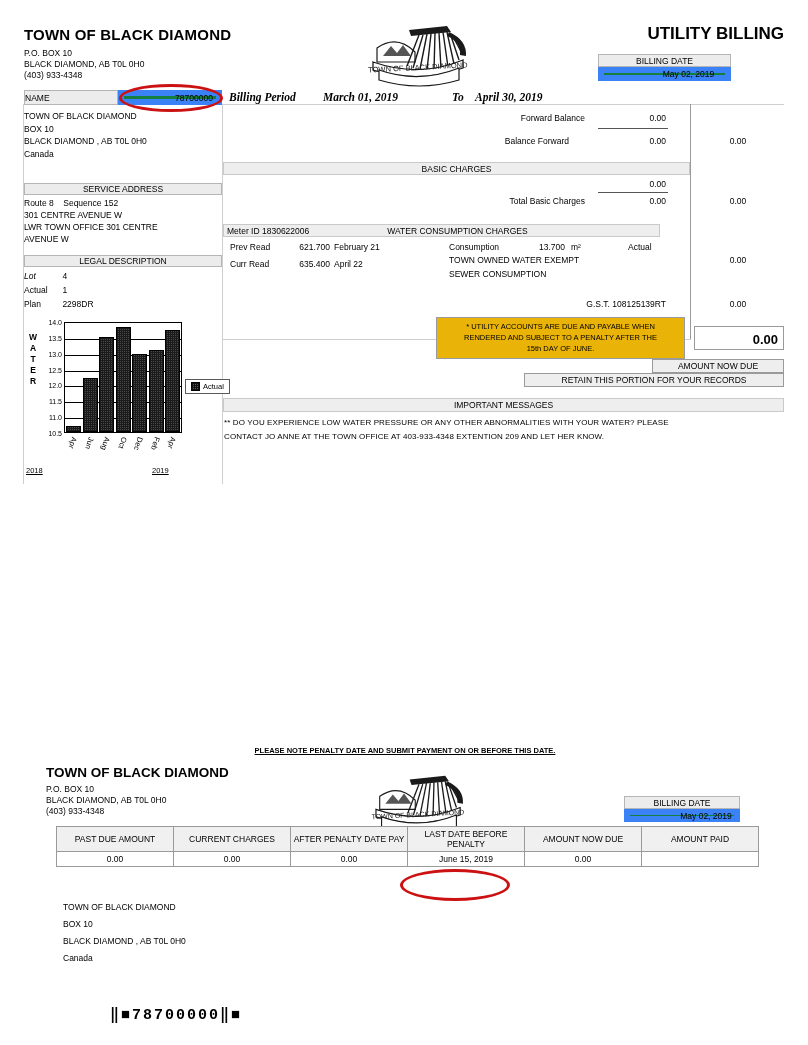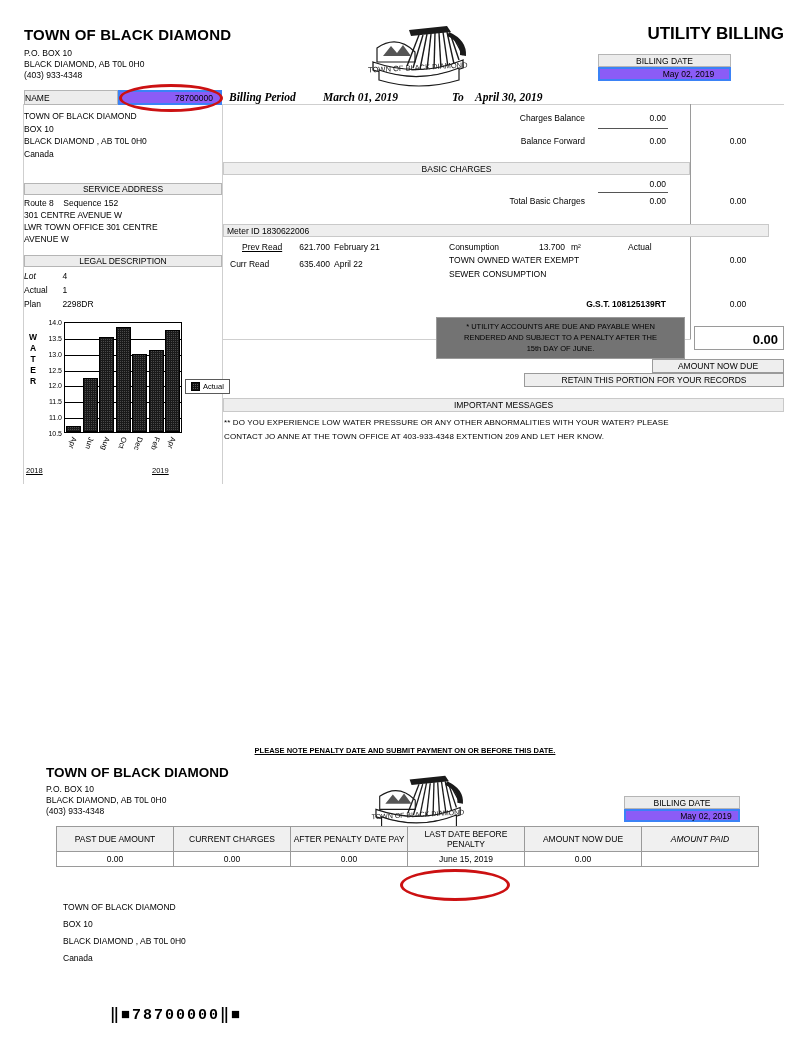--- a/index.html
+++ b/index.html
@@ -11,21 +11,21 @@
   .ctr{text-align:center;}
   .rgt{text-align:right;}
   .hdr-title{font-size:15px;font-weight:bold;letter-spacing:.2px;}
   .small{font-size:8.5px;}
   .tiny{font-size:7.5px;text-decoration:underline;}
   .shaded{background:#eeeeee;}
   .bx{border:1px solid #9a9a9a;box-sizing:border-box;}
   .bxl{border:1px solid #c9c9c9;box-sizing:border-box;}
   .lbl-cell{background:#ececec;border:1px solid #b5b5b5;box-sizing:border-box;
             display:flex;align-items:center;justify-content:center;}
-  .val-cell{background:#8b5cf6;border:2px solid #3b82f6;box-sizing:border-box;
+  .val-cell{background:#15803d;border:6px solid #3b82f6;box-sizing:border-box;
             display:flex;align-items:center;justify-content:center;padding-left:48px;}
   .script{font-family:"Liberation Serif","DejaVu Serif",serif;
           font-style:italic;font-weight:bold;font-size:11.5px;}
   svg{display:block;overflow:visible;}
   .oval{position:absolute;border:3px solid #cc1112;border-radius:50%;
         box-sizing:border-box;pointer-events:none;}
   
   .chart-wrap{position:absolute;}
   .bar{position:absolute;bottom:0;
        background-image:
@@ -47,21 +47,21 @@
         repeating-linear-gradient(90deg,#111 0 1px,transparent 1px 2px);
        background-color:#555;}
   .stub-table{border-collapse:collapse;table-layout:fixed;}
   .stub-table td{border:1px solid #9a9a9a;font-size:8.5px;text-align:center;
                  padding:2px 1px;vertical-align:middle;}
   .stub-head{background:#f0f0f0;font-weight:normal;}
   .barcode{font-family:"Liberation Mono","DejaVu Sans Mono",monospace;
            font-size:15px;letter-spacing:2px;font-weight:bold;}
   .msgline{font-size:8px;letter-spacing:.1px;}
   .note-box{border:1px solid #9a9a9a;box-sizing:border-box;font-size:7.5px;
-            line-height:11px;text-align:center;padding:3px 4px;background:#737373;}
+            line-height:11px;text-align:center;padding:3px 4px;background:#eab308;}
 </style>
 </head>
 <body>
 
 <div class="abs hdr-title" style="left:24px;top:26px;">TOWN OF BLACK DIAMOND</div>
 <div class="abs small" style="left:24px;top:48px;line-height:11px;">
   <div>P.O. BOX 10</div>
   <div>BLACK DIAMOND, AB T0L 0H0</div>
   <div>(403) 933-4348</div>
 </div>
@@ -199,57 +199,58 @@
 
 <div class="abs script" style="left:229px;top:91px;">Billing Period</div>
 <div class="abs script" style="left:323px;top:91px;">March 01, 2019</div>
 <div class="abs script" style="left:452px;top:91px;">To</div>
 <div class="abs script" style="left:475px;top:91px;">April 30, 2019</div>
 
 <div class="abs" style="left:222px;top:104px;width:562px;height:1px;background:#cfcfcf;"></div>
 <div class="abs" style="left:690px;top:104px;width:1px;height:235px;background:#9a9a9a;"></div>
 <div class="abs" style="left:222px;top:104px;width:1px;height:235px;background:#cfcfcf;"></div>
 
-<div class="abs small rgt" style="left:440px;top:113px;width:145px;">Charges Balance</div>
+<div class="abs small rgt" style="left:440px;top:113px;width:145px;">Forward Balance</div>
 <div class="abs small rgt" style="left:600px;top:113px;width:66px;">0.00</div>
 <div class="abs" style="left:598px;top:128px;width:70px;height:1px;background:#555;"></div>
-<div class="abs small rgt" style="left:440px;top:136px;width:145px;">Balance Forward</div>
+<div class="abs small rgt" style="left:424px;top:136px;width:145px;">Balance Forward</div>
 <div class="abs small rgt" style="left:600px;top:136px;width:66px;">0.00</div>
 <div class="abs small ctr" style="left:700px;top:136px;width:76px;">0.00</div>
 
 <div class="abs shaded bxl ctr" style="left:223px;top:162px;width:467px;height:13px;font-size:8.5px;padding-top:1px;">BASIC CHARGES</div>
 <div class="abs small rgt" style="left:600px;top:179px;width:66px;">0.00</div>
 <div class="abs" style="left:598px;top:192px;width:70px;height:1px;background:#555;"></div>
 <div class="abs small rgt" style="left:440px;top:196px;width:145px;">Total Basic Charges</div>
 <div class="abs small rgt" style="left:600px;top:196px;width:66px;">0.00</div>
 <div class="abs small ctr" style="left:700px;top:196px;width:76px;">0.00</div>
 
-<div class="abs shaded bxl" style="left:223px;top:224px;width:546px;height:13px;">
+<div class="abs shaded bxl" style="left:223px;top:224px;width:437px;height:13px;">
   <span class="abs small" style="left:3px;top:1px;">
     <span>Meter ID</span>
     <span>1830622006</span>
   </span>
-</div>
-
-<div class="abs small" style="left:242px;top:242px;text-decoration:underline;">Prev Read</div>
+  <span class="abs small ctr" style="left:0;top:1px;width:467px;">WATER CONSUMPTION CHARGES</span>
+</div>
+
+<div class="abs small" style="left:230px;top:242px;">Prev Read</div>
 <div class="abs small rgt" style="left:285px;top:242px;width:45px;">621.700</div>
 <div class="abs small" style="left:334px;top:242px;">February 21</div>
 <div class="abs small" style="left:230px;top:259px;">Curr Read</div>
 <div class="abs small rgt" style="left:285px;top:259px;width:45px;">635.400</div>
 <div class="abs small" style="left:334px;top:259px;">April 22</div>
 
 <div class="abs small" style="left:449px;top:242px;">Consumption</div>
 <div class="abs small rgt" style="left:525px;top:242px;width:40px;">13.700</div>
 <div class="abs small" style="left:571px;top:242px;">m²</div>
 <div class="abs small" style="left:628px;top:242px;">Actual</div>
 <div class="abs small" style="left:449px;top:255px;">TOWN OWNED WATER EXEMPT</div>
 <div class="abs small" style="left:449px;top:269px;">SEWER CONSUMPTION</div>
 <div class="abs small ctr" style="left:700px;top:255px;width:76px;">0.00</div>
 
-<div class="abs small rgt" style="left:500px;top:299px;width:166px;font-weight:bold;">G.S.T. 108125139RT</div>
+<div class="abs small rgt" style="left:500px;top:299px;width:166px;">G.S.T. 108125139RT</div>
 <div class="abs small ctr" style="left:700px;top:299px;width:76px;">0.00</div>
 <div class="abs" style="left:223px;top:339px;width:468px;height:1px;background:#cfcfcf;"></div>
 
 <div class="abs note-box" style="left:436px;top:317px;width:249px;height:42px;">
   <div>*  UTILITY ACCOUNTS ARE DUE AND PAYABLE WHEN</div>
   <div>RENDERED AND SUBJECT TO A PENALTY AFTER THE</div>
   <div>15th DAY OF JUNE.</div>
 </div>
 
 <div class="abs bx" style="left:694px;top:326px;width:90px;height:24px;background:#fff;">
@@ -301,21 +302,21 @@
 <div class="abs val-cell" style="left:624px;top:809px;width:116px;height:13px;font-size:8.5px;">May 02, 2019</div>
 
 <table class="stub-table abs" style="left:56px;top:826px;width:684px;">
   <tbody>
       <tr>
     <td class="stub-head" style="width:114px;margin-top:41px;">PAST DUE AMOUNT</td>
     <td class="stub-head" style="width:114px;">CURRENT CHARGES</td>
     <td class="stub-head" style="width:114px;">AFTER PENALTY DATE PAY</td>
     <td class="stub-head" style="width:114px;">LAST DATE BEFORE PENALTY</td>
     <td class="stub-head" style="width:114px;">AMOUNT NOW DUE</td>
-    <td class="stub-head" style="width:114px;font-style:italic;">AMOUNT PAID</td>
+    <td class="stub-head" style="width:114px;">AMOUNT PAID</td>
   </tr>
   <tr>
     <td>0.00</td>
     <td>0.00</td>
     <td>0.00</td>
     <td>June 15, 2019</td>
     <td>0.00</td>
     <td></td>
   </tr>
 </tbody>

